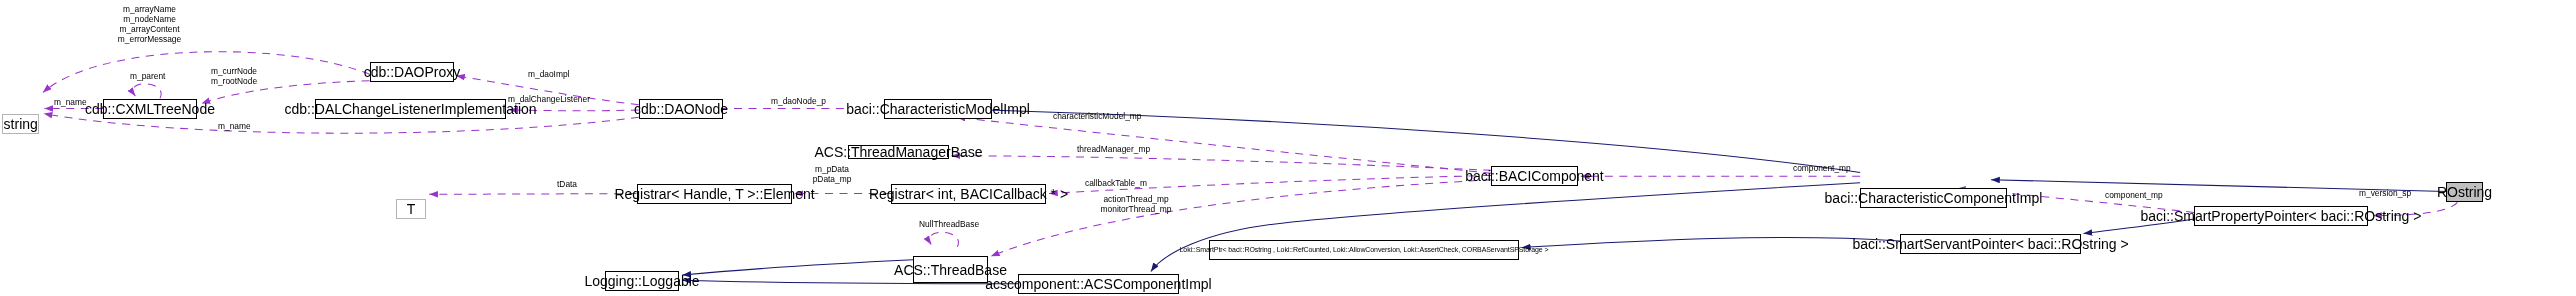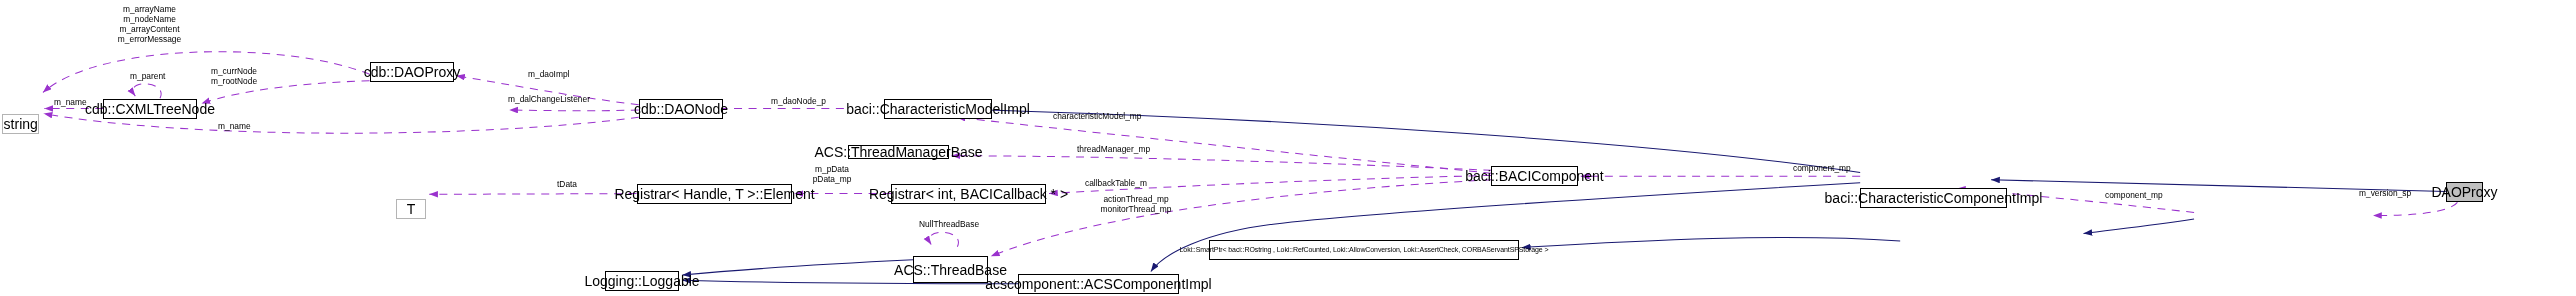--- a/index.html
+++ b/index.html
@@ -79,33 +79,36 @@
       <path d="M 1255 357 C 1150 362 1010 371 938 378" marker-end="url(#arrB)"></path>
       <path d="M 3362 263 L 2737 247" marker-end="url(#arrB)"></path>
       <path d="M 3016 301 C 2950 311 2900 316 2864 321" marker-end="url(#arrB)"></path>
       <path d="M 2612 331 C 2450 320 2260 330 2092 340" marker-end="url(#arrB)"></path>
     </g>
   </svg>
 
   <div class="node external" style="left:2.2px;top:99px;width:37px;height:20.4px">string</div>
   <div class="node" style="left:103px;top:99px;width:94px;height:20.4px">cdb::CXMLTreeNode</div>
   <div class="node" style="left:370px;top:62px;width:84px;height:20.4px">cdb::DAOProxy</div>
+  <div class="node" style="left:315px;top:99px;width:191px;height:20.4px">cdb::DALChangeListenerImplementation</div>
   <div class="node" style="left:639px;top:99px;width:84px;height:20.4px">cdb::DAONode</div>
   <div class="node" style="left:884px;top:99px;width:108px;height:20.4px">baci::CharacteristicModelImpl</div>
   <div class="node" style="left:848px;top:145px;width:101px;height:14px">ACS::ThreadManagerBase</div>
   <div class="node external" style="left:396px;top:184px;width:30px;height:20.4px">T</div>
   <div class="node" style="left:637px;top:184px;width:155px;height:19.6px">Registrar&lt; Handle, T &gt;::Element</div>
   <div class="node" style="left:891px;top:184px;width:155px;height:19.6px">Registrar&lt; int, BACICallback * &gt;</div>
   <div class="node" style="left:913px;top:256px;width:75px;height:27px">ACS::ThreadBase</div>
   <div class="node" style="left:605px;top:271px;width:74px;height:19.6px">Logging::Loggable</div>
   <div class="node" style="left:1018px;top:274px;width:161px;height:19.6px">acscomponent::ACSComponentImpl</div>
   <div class="node" style="left:1491px;top:166px;width:87px;height:19.6px">baci::BACIComponent</div>
   <div class="node tight" style="left:1209px;top:240px;width:310px;height:19.6px">Loki::SmartPtr&lt; baci::ROstring , Loki::RefCounted, Loki::AllowConversion, Loki::AssertCheck, CORBAServantSPStorage &gt;</div>
   <div class="node" style="left:1860px;top:188px;width:147px;height:19.6px">baci::CharacteristicComponentImpl</div>
-  <div class="node current" style="left:2446px;top:182px;width:37px;height:20.4px">DAOProxy</div>
+  <div class="node" style="left:1900px;top:234px;width:181px;height:19.6px">baci::SmartServantPointer&lt; baci::ROstring &gt;</div>
+  <div class="node" style="left:2194px;top:206px;width:174px;height:19.6px">baci::SmartPropertyPointer&lt; baci::ROstring &gt;</div>
+  <div class="node current" style="left:2446px;top:182px;width:37px;height:20.4px">ROstring</div>
 
   <div class="elabel center" style="left:109px;top:3.6px;width:81px">m_arrayName
 m_nodeName
 m_arrayContent
 m_errorMessage</div>
   <div class="elabel" style="left:130px;top:71px">m_parent</div>
   <div class="elabel center" style="left:207px;top:66px;width:54px">m_currNode
 m_rootNode</div>
   <div class="elabel" style="left:54px;top:97px">m_name</div>
   <div class="elabel" style="left:218px;top:121px">m_name</div>

